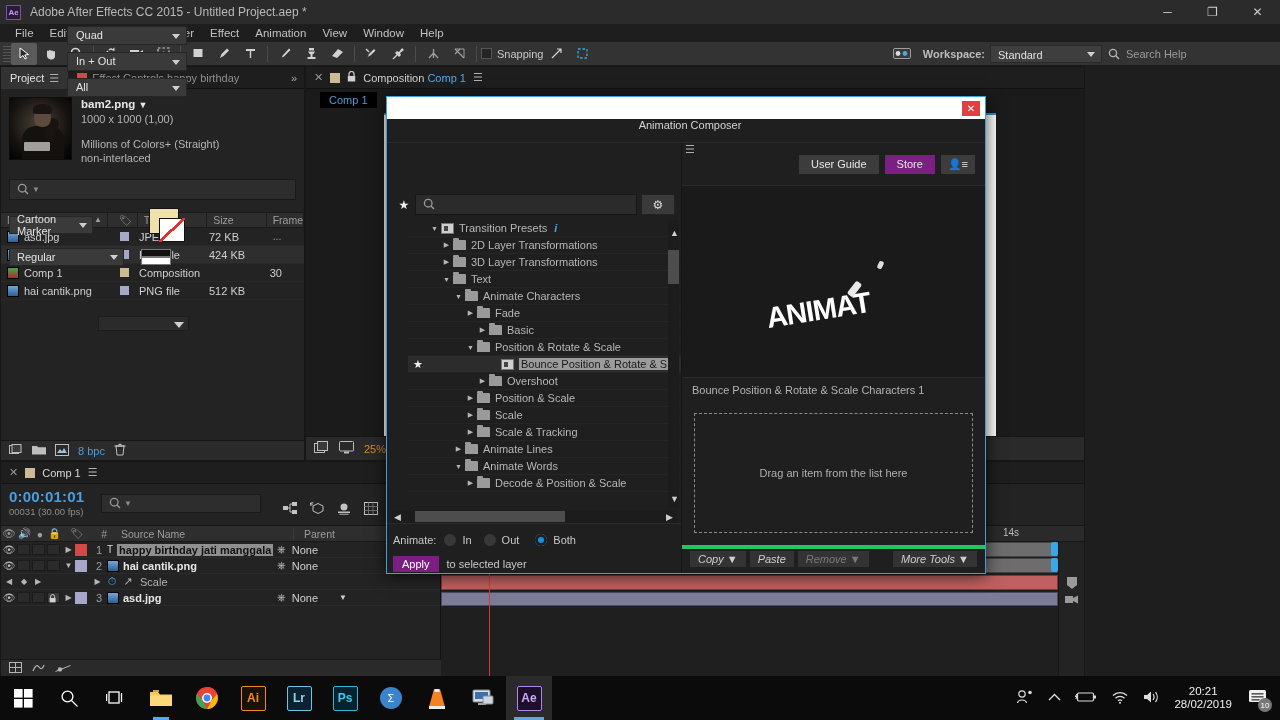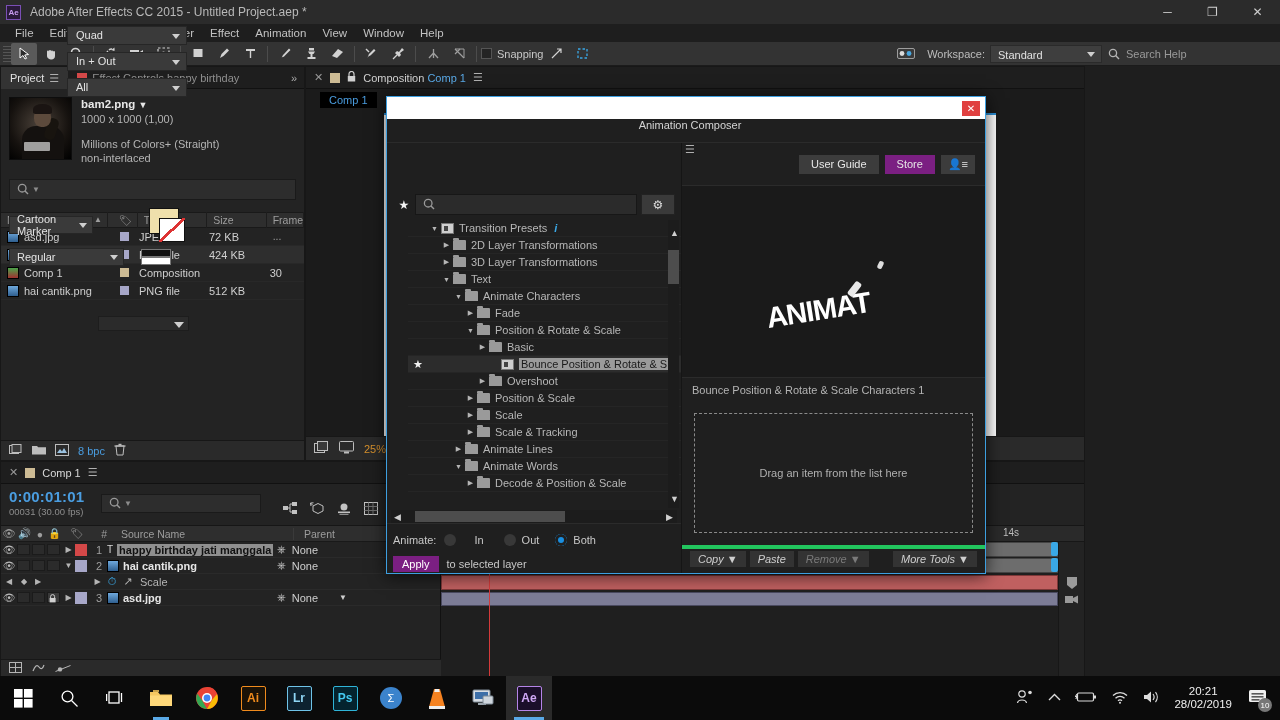--- a/index.html
+++ b/index.html
@@ -25,21 +25,21 @@
   .toolbar { position:absolute; left:0; top:42px; width:1280px; height:24px; background:#333333;
     display:flex; align-items:center; border-bottom:1px solid #1b1b1b; }
   .tgrip { width:8px; height:16px; margin-left:3px;
     background:repeating-linear-gradient(to bottom,#555 0 1px,transparent 1px 3px); }
   .tool { width:26px; height:22px; display:flex; align-items:center; justify-content:center;
     color:#d2d2d2; font-size:13px; }
   .tool.active { background:#5a5a5a; color:#fff; border-radius:2px; }
   .tsep { width:1px; height:16px; background:#4c4c4c; margin:0 4px; }
   .snapbox { width:11px;height:11px;background:#242424;border:1px solid #555; margin-right:5px;}
   .tb-right { margin-left:auto; display:flex; align-items:center; height:24px; }
-  .ws-label { color:#bdbdbd; margin:0 5px 0 8px; }
+  .ws-label { color:#bdbdbd; margin:0 5px 0 8px;font-weight:bold; }
   .ws-select { background:#3e3e3e; border:1px solid #2a2a2a; padding:2px 22px 2px 7px; color:#e0e0e0;
     position:relative; min-width:112px; height:18px; line-height:14px; }
   .ws-select .car { position:absolute; right:6px; top:6px; border-left:4px solid transparent;
     border-right:4px solid transparent; border-top:5px solid #cfcfcf; }
   .searchhelp { display:flex; align-items:center; width:178px; height:24px; padding-left:6px; }
   .searchhelp span { margin-left:6px; color:#9a9a9a; }
 
   
   .panel { position:absolute; background:#232323; border:1px solid #171717; }
   .ptabs { display:flex; height:22px; background:#1e1e1e; border-bottom:1px solid #111; }
@@ -1002,31 +1002,31 @@
               </div>
               <div class="tr">
                 <span style="width:20px"></span>
                 <span style="width:36px"></span>
                 <span class="tw">▶</span>
                 <span class="fld"></span>
                 <span class="lb">Fade</span>
               </div>
               <div class="tr">
                 <span style="width:20px"></span>
+                <span style="width:48px"></span>
+                <span class="tw">▶</span>
+                <span class="fld"></span>
+                <span class="lb">Basic</span>
+              </div>
+              <div class="tr">
+                <span style="width:20px"></span>
                 <span style="width:36px"></span>
                 <span class="tw">▼</span>
                 <span class="fld"></span>
                 <span class="lb">Position &amp; Rotate &amp; Scale</span>
-              </div>
-              <div class="tr">
-                <span style="width:20px"></span>
-                <span style="width:48px"></span>
-                <span class="tw">▶</span>
-                <span class="fld"></span>
-                <span class="lb">Basic</span>
               </div>
               <div class="tr sel">
                 <span style="width:20px;text-align:center;color:#f2f2f2;font-size:11px">★</span>
                 <span style="width:60px"></span>
                 <span class="tw"></span>
                 <span class="pre-ic"></span>
                 <span class="lb hl">Bounce Position &amp; Rotate &amp; S</span>
               </div>
               <div class="tr">
                 <span style="width:20px"></span>
@@ -1085,21 +1085,21 @@
         </div>
         <div class="ac-hscroll">
           <span style="color:#cfcfcf;font-size:9px;margin-left:3px">◀</span>
           <div class="ac-hthumb"></div>
           <span style="color:#cfcfcf;font-size:9px;margin-left:auto;margin-right:4px">▶</span>
         </div>
         <div class="ac-bottom">
           <div class="anirow">
             <span>Animate:</span>
             <span id="ani-opts" style="display:flex;align-items:center;gap:8px">
-                <span style="display: flex; align-items: center; gap: 18px; margin-right: 12px;">
+                <span style="display: flex; align-items: center; gap: 6px; margin-right: 4px;">
                   <span class="radio"></span>
                   <span>In</span>
                 </span>
                 <span style="display: flex; align-items: center; gap: 6px; margin-right: 8px;">
                   <span class="radio"></span>
                   <span>Out</span>
                 </span>
                 <span style="display: flex; align-items: center; gap: 6px; margin-right: 8px;">
                   <span class="radio on"></span>
                   <span>Both</span>

